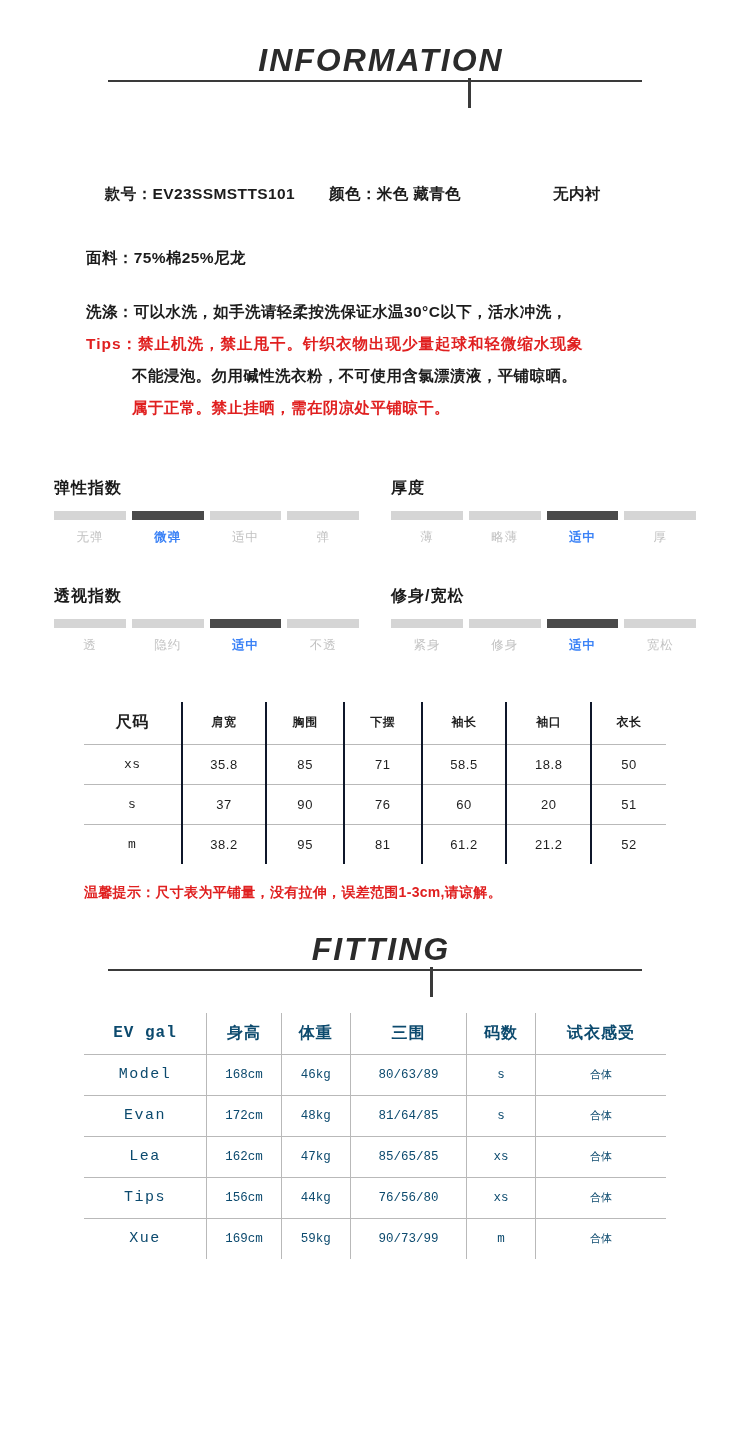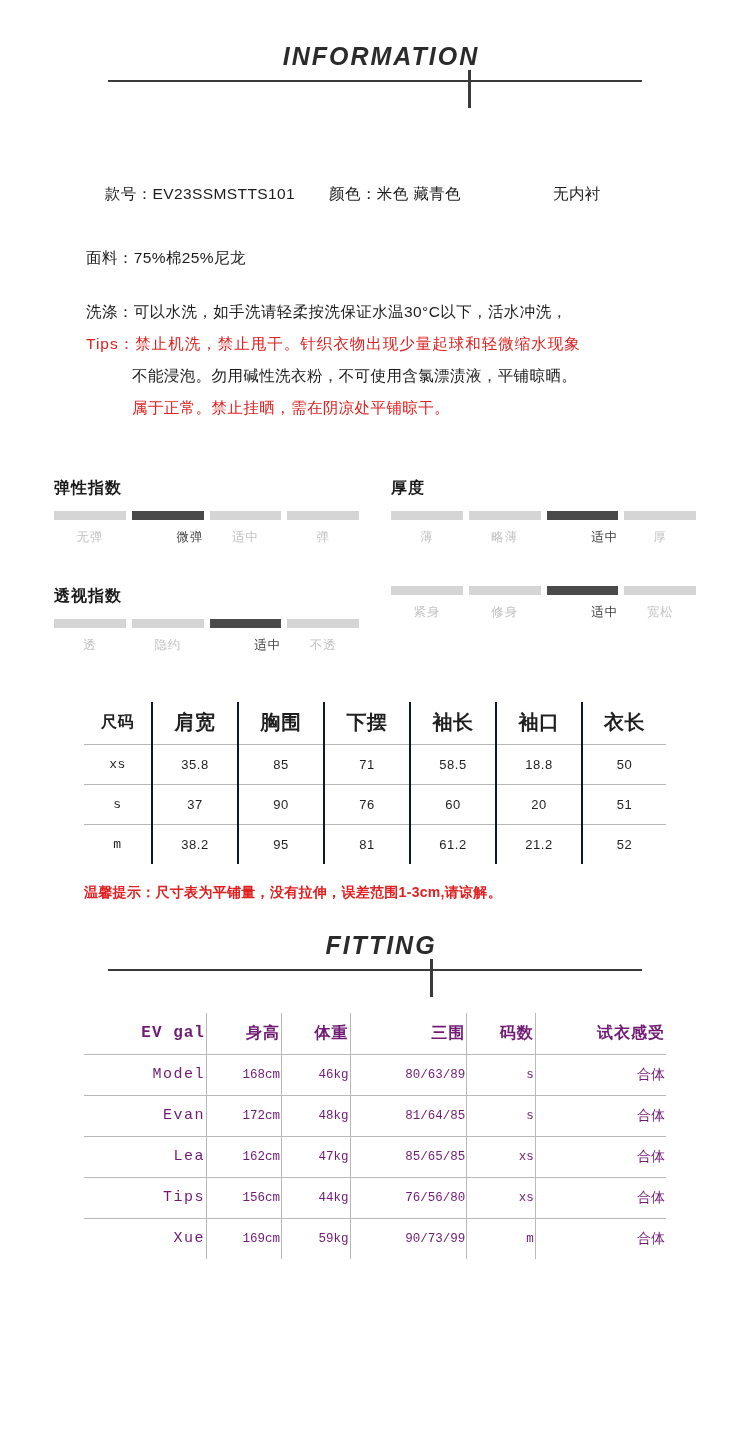--- a/index.html
+++ b/index.html
@@ -28,21 +28,21 @@
     background: #3a3a3a;
   }
   .section-head .title {
     position: absolute;
     left: 12px;
     right: 0;
     top: 0;
     text-align: center;
     font-style: italic;
     font-weight: bold;
-    font-size: 25px;
+    font-size: 32px;
     letter-spacing: 2px;
     color: #2b2b2b;
     background: transparent;
   }
   .section-head .title span {
     background: #fff;
     padding: 0 14px;
   }
   .section-head .tick {
     position: absolute;
@@ -110,21 +110,21 @@
     gap: 6px;
     margin-top: 9px;
   }
   .meter-label {
     flex: 1;
     text-align: center;
     font-size: 12.5px;
     color: #c2c2c2;
     letter-spacing: 1px;
   }
-  .meter-label.active { color: #404040; font-weight: normal; text-align: right; }
+  .meter-label.active { color: #3b82f6; font-weight: bold; }
 
   
   .size-wrap {
     margin-top: 48px;
     padding: 0 84px;
   }
   table.grid {
     width: 100%;
     border-collapse: collapse;
     font-size: 13px;
@@ -135,21 +135,21 @@
     height: 40px;
     border-right: 2px solid #0f172a;
     border-bottom: 1px solid #b9b9b9;
     font-weight: normal;
     color: #1f1f1f;
     letter-spacing: 0.6px;
   }
   table.grid tr th:last-child, table.grid tr td:last-child { border-right: none; }
   table.grid tr:last-child td { border-bottom: none; }
   table.grid thead th {
-    font-size: 20px;
+    font-size: 12px;
     font-weight: bold;
     height: 42px;
   }
   table.grid tbody td:first-child,
   table.grid thead th:first-child {
     font-family: "Liberation Mono", "DejaVu Sans Mono", monospace;
     font-size: 13px;
   }
   table.grid thead th:first-child {
     font-family: "Liberation Sans", sans-serif;
@@ -167,26 +167,26 @@
   
   .fitting-wrap {
     margin-top: 26px;
     padding: 0 84px;
   }
   table.fitting {
     width: 100%;
     border-collapse: collapse;
   }
   table.fitting th, table.fitting td {
-    text-align: right;
+    text-align: center;
     height: 41px;
     border-right: 1px solid #b9b9b9;
     border-bottom: 1px solid #b9b9b9;
     font-weight: normal;
-    color: #701a75;
+    color: #0c4a6e;
   }
   table.fitting tr th:last-child, table.fitting tr td:last-child { border-right: none; }
   table.fitting tr:last-child td { border-bottom: none; }
   table.fitting thead th {
     font-size: 16px;
     font-weight: bold;
     letter-spacing: 1px;
   }
   table.fitting thead th.mono,
   table.fitting tbody td.mono {
@@ -194,35 +194,35 @@
   }
   table.fitting tbody td {
     font-size: 12.5px;
   }
   table.fitting tbody td.name {
     font-size: 15px;
     letter-spacing: 1.5px;
   }
   table.fitting tbody td.cn {
     font-family: "Liberation Sans", sans-serif;
-    font-size: 14px;
+    font-size: 11px;
   }
 </style>
 </head>
 <body>
 
 <div class="section-head" style="margin-top:42px;">
   <div class="rule"></div>
   <div class="tick" style="left:468px;"></div>
   <div class="title">
     <span>INFORMATION</span>
   </div>
 </div>
 
-<div class="info-block" style="margin-top:46px;">
+<div class="info-block" style="margin-top:46px;font-weight:bold;">
   <div class="info-line">
     <span>款号：EV23SSMSTTS101</span><span class="gap-lg"></span><span>颜色：米色 藏青色</span><span class="gap-xl"></span><span>无内衬</span>
   </div>
   <div class="info-line">面料：75%棉25%尼龙</div>
   <div style="height:22px;"></div>
   <div class="info-line">洗涤：可以水洗，如手洗请轻柔按洗保证水温30°C以下，活水冲洗，</div>
   <div class="info-line indent tips-red" style="padding-left:86px;letter-spacing:1px;">Tips：禁止机洗，禁止甩干。针织衣物出现少量起球和轻微缩水现象</div>
   <div class="info-line indent">不能浸泡。勿用碱性洗衣粉，不可使用含氯漂渍液，平铺晾晒。</div>
   <div class="info-line indent tips-red" style="padding-left:132px;">属于正常。禁止挂晒，需在阴凉处平铺晾干。</div>
 </div>
@@ -271,20 +271,21 @@
         <div class="meter-seg"></div>
       </div>
       <div class="meter-labels">
         <div class="meter-label">透</div>
         <div class="meter-label">隐约</div>
         <div class="meter-label active">适中</div>
         <div class="meter-label">不透</div>
       </div>
     </div>
     <div class="meter">
+      <div class="meter-title">修身/宽松</div>
       <div class="meter-bars">
         <div class="meter-seg"></div>
         <div class="meter-seg"></div>
         <div class="meter-seg active"></div>
         <div class="meter-seg"></div>
       </div>
       <div class="meter-labels">
         <div class="meter-label">紧身</div>
         <div class="meter-label">修身</div>
         <div class="meter-label active">适中</div>

